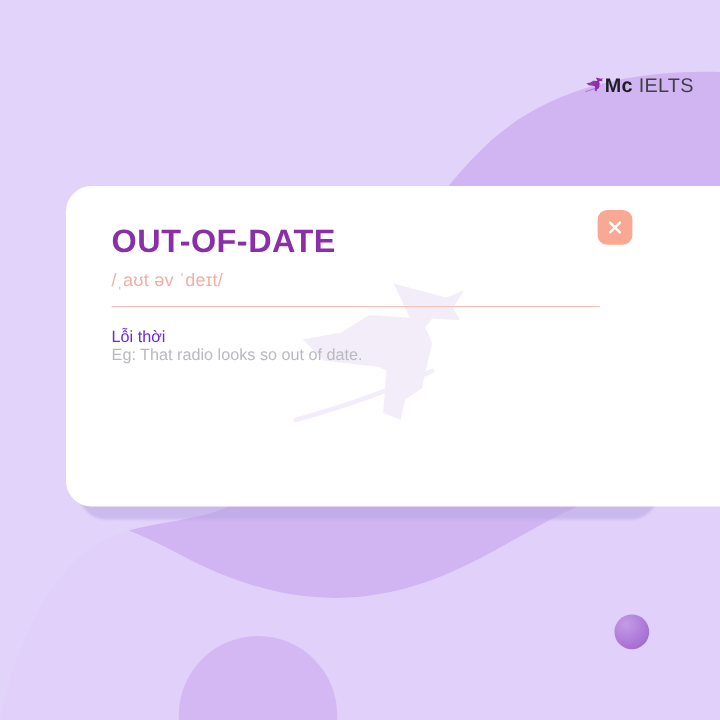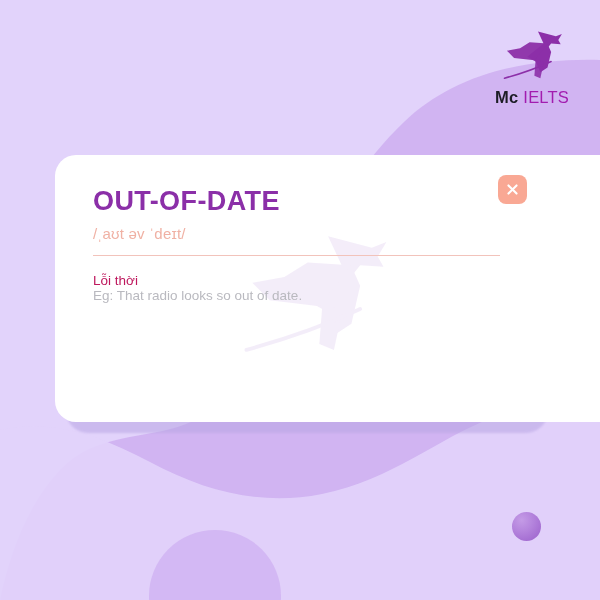--- a/index.html
+++ b/index.html
@@ -56,50 +56,50 @@
   }
   .divider{
     margin-top:13px; height:1px; width:407px;
     background:#f2c3bb;
   }
   .pos{
     margin-top:23px; font-size:13.5px; font-weight:bold; color:#8b2fa8;
     letter-spacing:.1px;
   }
   .meaning{
-    margin-top:17px; font-size:13.5px; color:#be185d;
+    margin-top:17px; font-size:13.5px; color:#6d28d9;
   }
   .example{
     font-size:13.5px; color:#b9b9bf;
   }
 
   
   .close-btn{
     position:absolute; left:498px; top:175px;
     width:29px; height:29px; border-radius:8px;
     background:#f9a894; border:none; cursor:pointer;
     display:flex; align-items:center; justify-content:center;
     z-index:6; padding:0;
   }
   .close-btn svg{ width:13px; height:13px; display:block; }
 
   
   .logo{
     position:absolute; left:486px; top:28px;
     width:92px; height:84px; z-index:5;
-    display:flex; flex-direction:column; align-items:center;
+    display:flex; flex-direction:row; align-items:center;
   }
   .logo-mark{ width:72px; height:55px; }
   .logo-mark svg{ width:100%; height:100%; display:block; }
   .logo-text{
     margin-top:5px; font-size:16.5px; letter-spacing:.2px;
     white-space:nowrap; display:flex; gap:5px; align-items:baseline;
   }
   .logo-mc{ font-weight:bold; color:#1d1d26; }
-  .logo-ielts{ color:#a21caf; }
+  .logo-ielts{ color:#404040; }
 </style>
 </head>
 <body>
 
 <div class="stage">
 
   <div class="bg-layer">
     <svg viewBox="0 0 600 600" xmlns="http://www.w3.org/2000/svg" aria-hidden="true">
 
       <path d="M600,60 C520,58 452,76 404,122 C354,170 320,232 290,296

